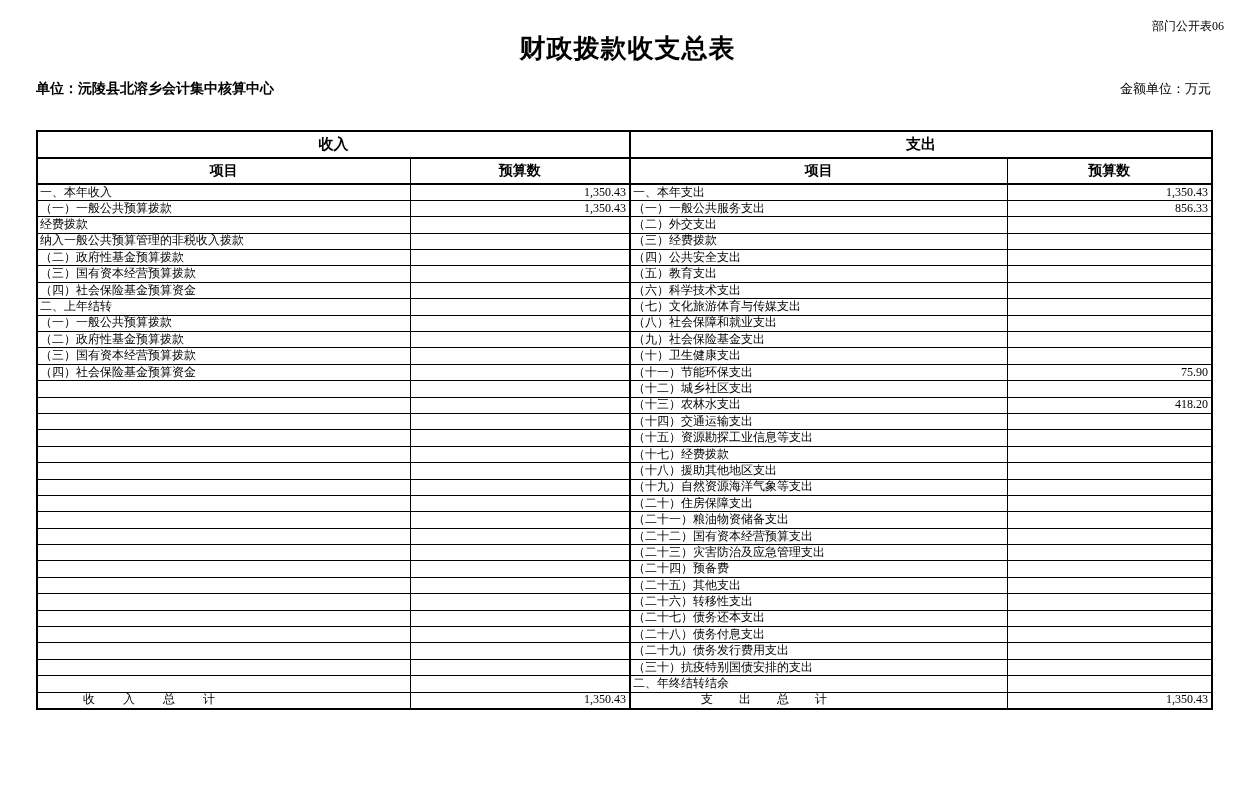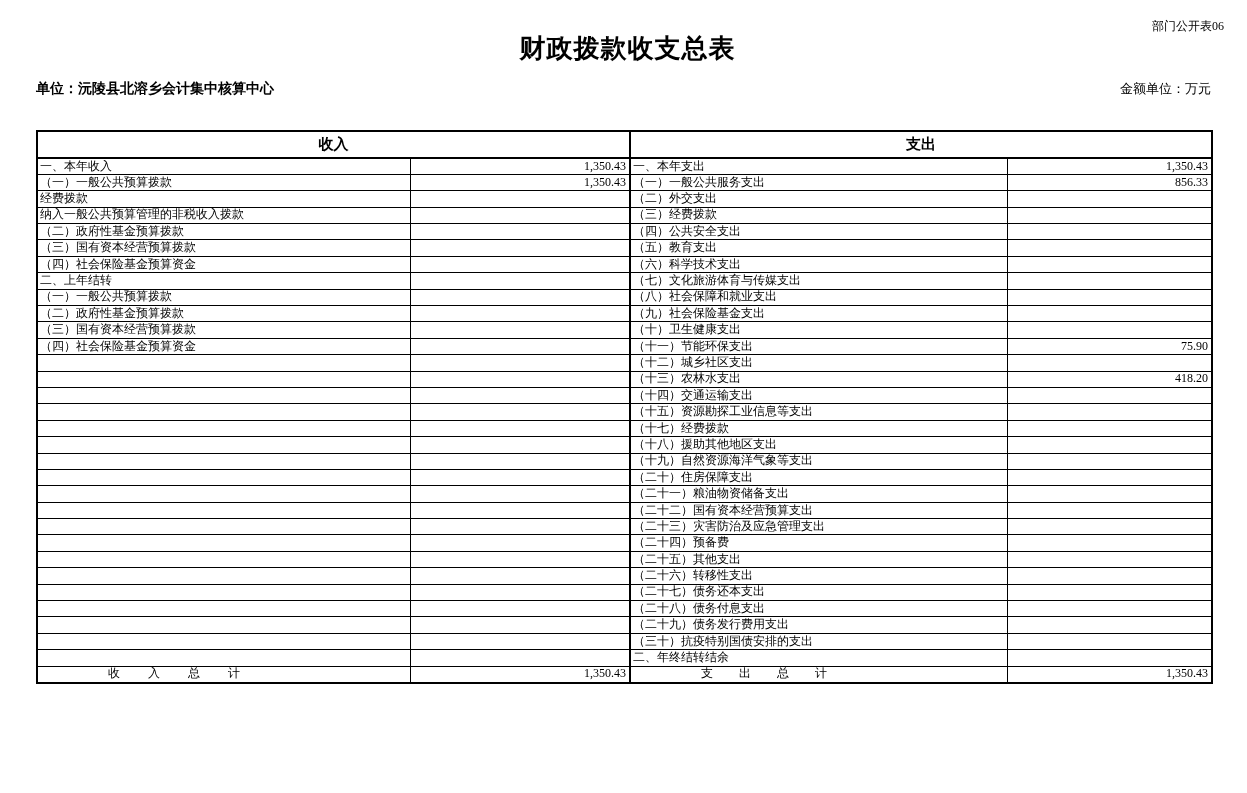--- a/index.html
+++ b/index.html
@@ -46,21 +46,21 @@
     text-align: center; border-bottom: 2px solid #000;
   }
   .budget-table tbody td {
     height: 16.4px; font-size: 12px; line-height: 1.15;
     vertical-align: middle;
   }
   td.label { text-align: left; padding-left: 2px; }
   td.label.indent { }
   td.num { text-align: right; padding-right: 3px; }
   tr.total-row td { border-top: 1px solid #000; }
-  td.total-left  { padding-left: 70px;  letter-spacing: 28px; }
+  td.total-left  { padding-left: 45px;  letter-spacing: 28px; }
   td.total-right { padding-left: 70px; letter-spacing: 26px; }
 </style>
 </head>
 <body>
 
 <div class="doc-label">部门公开表06</div>
 <h1 class="page-title">财政拨款收支总表</h1>
 <div class="meta-row">
   <span class="unit-label">单位：沅陵县北溶乡会计集中核算中心</span>
   <span class="amount-unit-label">金额单位：万元</span>
@@ -71,20 +71,26 @@
     <col style="width:373px">
     <col style="width:220px">
     <col style="width:377px">
     <col style="width:205px">
   </colgroup>
   <thead>
     <tr class="section-row">
       <th colspan="2">收入</th>
       <th colspan="2" class="mid">支出</th>
     </tr>
+    <tr class="colhead-row">
+      <th>项目</th>
+      <th>预算数</th>
+      <th class="mid">项目</th>
+      <th>预算数</th>
+    </tr>
   </thead>
   <tbody>
       <tr>
         <td class="label">一、本年收入</td>
         <td class="num">1,350.43</td>
         <td class="label mid">一、本年支出</td>
         <td class="num">1,350.43</td>
       </tr>
       <tr>
         <td class="label">（一）一般公共预算拨款</td>

